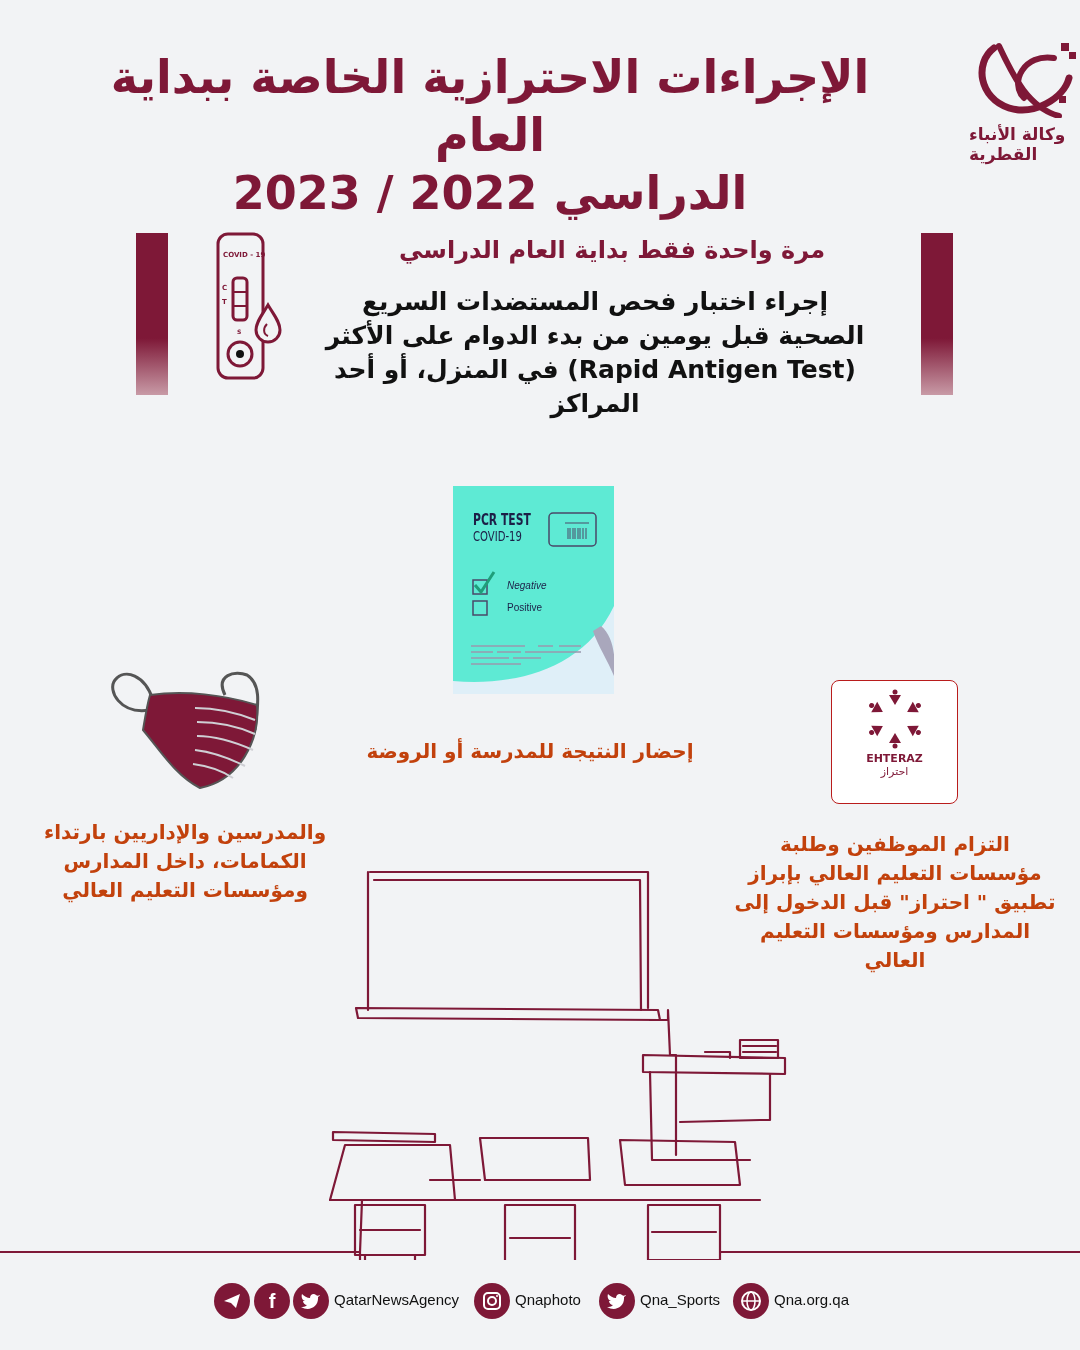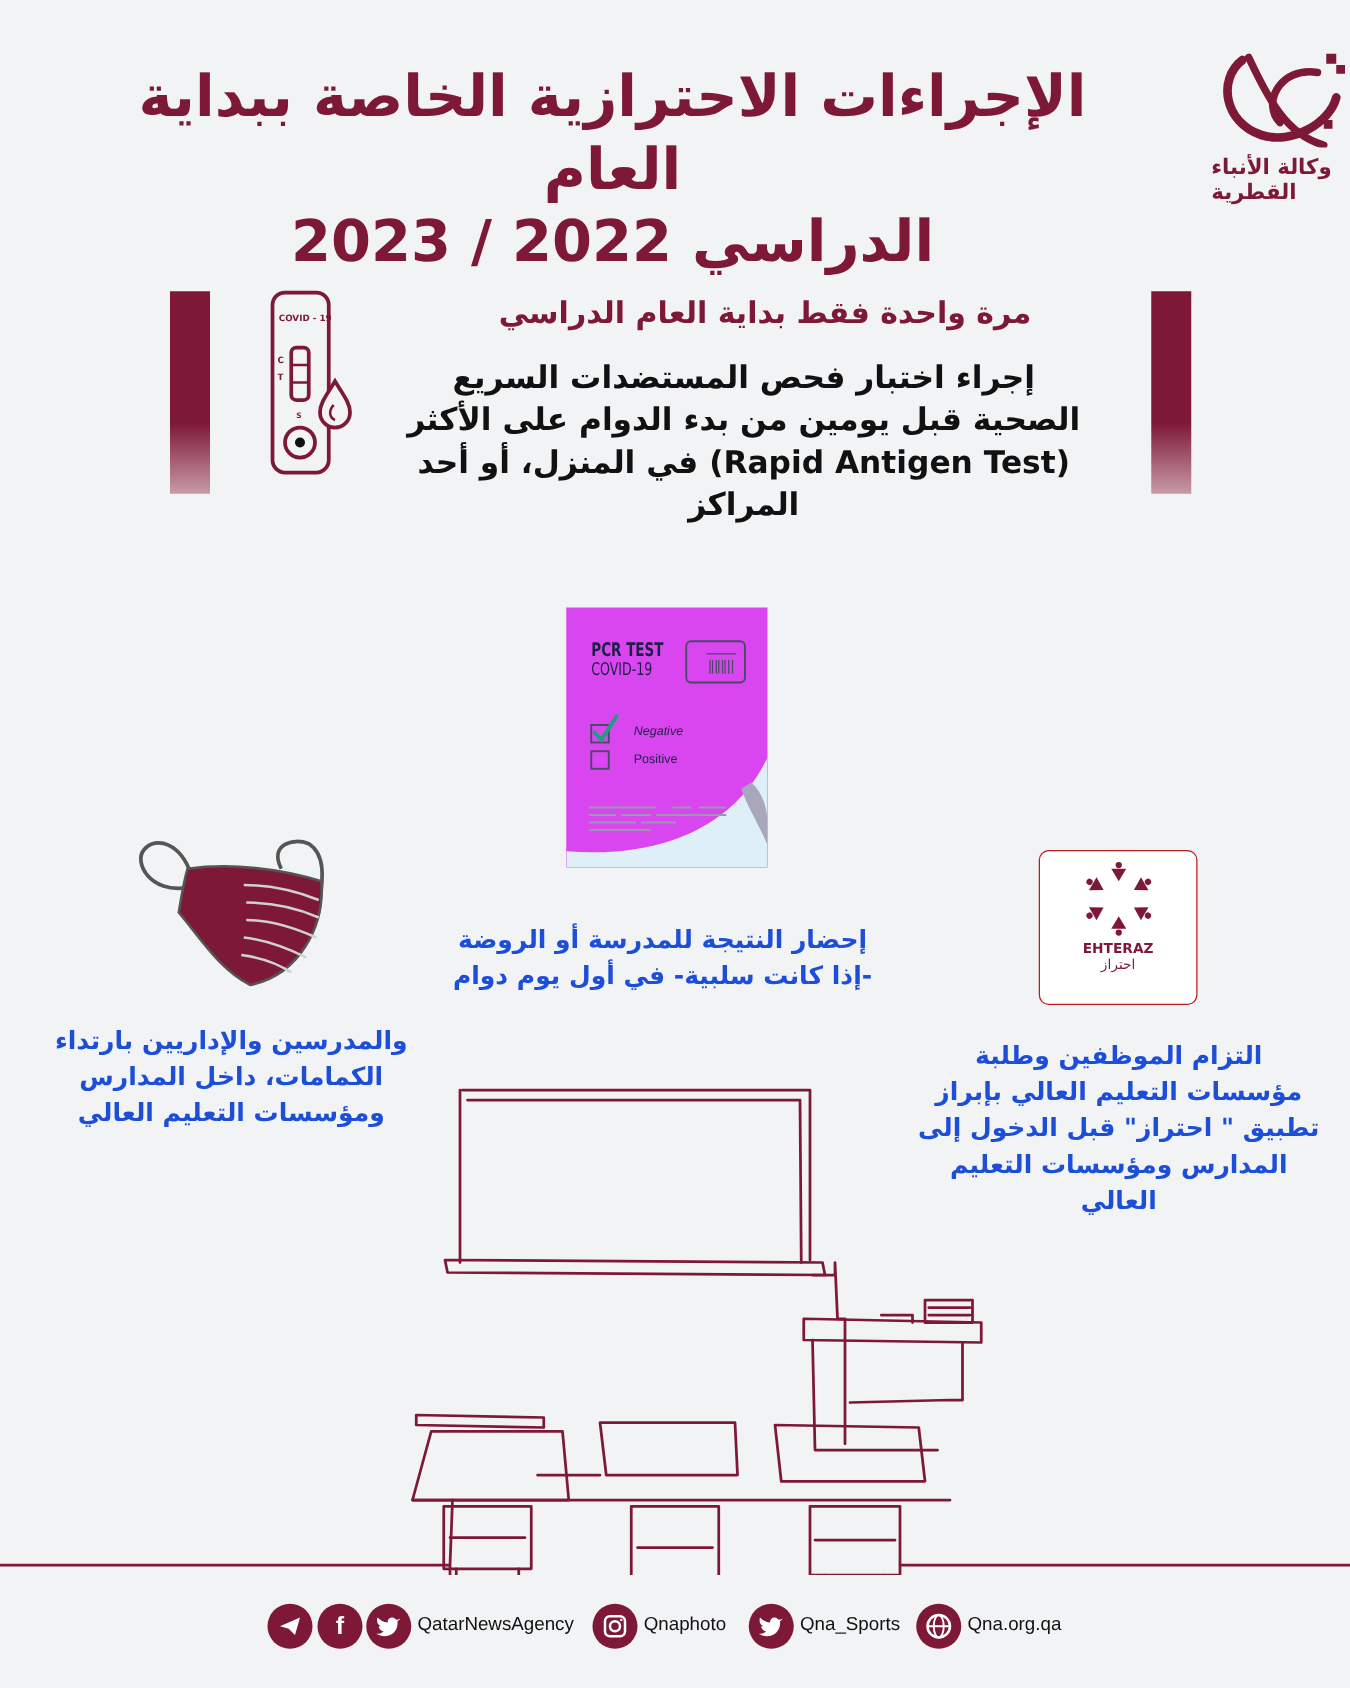--- a/index.html
+++ b/index.html
@@ -4,22 +4,22 @@
 <style>
   html,body{margin:0;padding:0;}
   body{width:1080px;height:1350px;background:#f2f3f5;position:relative;overflow:hidden;font-family:"DejaVu Sans",sans-serif;color:#111;}
   .abs{position:absolute;}
   .title{left:90px;top:48px;width:800px;text-align:center;direction:rtl;color:#7e1837;font-weight:bold;font-size:46px;line-height:58px;}
   .logo{left:969px;top:38px;width:120px;text-align:left;}
   .logo-text{direction:rtl;color:#7e1837;font-size:17px;line-height:20px;font-weight:bold;margin-top:2px;}
   .bar{width:32px;height:162px;top:233px;background:linear-gradient(#7e1837 0%,#7e1837 65%,#c89aa6 100%);}
   .box-sub{left:300px;top:236px;width:525px;text-align:right;direction:rtl;color:#7e1837;font-weight:bold;font-size:24px;}
   .box-main{left:290px;top:285px;width:610px;text-align:center;direction:rtl;font-weight:bold;font-size:25px;line-height:34px;color:#111;}
-  .pcr{left:453px;top:486px;width:161px;height:208px;background:#d946ef;overflow:hidden;}
-  .caption{direction:rtl;text-align:center;font-weight:bold;font-size:20px;line-height:29px;color:#1d4ed8;}
+  .pcr{left:453px;top:486px;width:161px;height:208px;background:#5eead4;overflow:hidden;}
+  .caption{direction:rtl;text-align:center;font-weight:bold;font-size:20px;line-height:29px;color:#c2410c;}
   .ehteraz{left:831px;top:680px;width:127px;height:124px;border:1px solid #b91c1c;border-radius:8px;background:#fff;box-sizing:border-box;text-align:center;}
   .footer{left:0;top:1283px;width:1080px;height:40px;}
   .soc{position:absolute;top:0;width:36px;height:36px;border-radius:50%;background:#7e1837;display:flex;align-items:center;justify-content:center;}
   .soc-label{position:absolute;top:8px;font-size:15px;color:#111;font-family:"Liberation Sans",sans-serif;}
 </style>
 </head>
 <body>
 
 <div class="abs logo">
   <svg width="110" height="80" viewBox="0 0 110 80">
@@ -102,21 +102,20 @@
   <div style="position:absolute;left:20px;top:26px;font-family:'DejaVu Sans Condensed','DejaVu Sans',sans-serif;color:#1c1f47;">
     <div style="font-weight:bold;font-size:15px;line-height:16px;transform:scaleX(0.8);transform-origin:left;">PCR TEST</div>
     <div style="font-size:14px;line-height:16px;transform:scaleX(0.8);transform-origin:left;">COVID-19</div>
   </div>
   <div style="position:absolute;left:54px;top:94px;font-size:10px;color:#1c1f47;font-family:'Liberation Sans',sans-serif;font-style:italic;">Negative</div>
   <div style="position:absolute;left:54px;top:116px;font-size:10px;color:#1c1f47;font-family:'Liberation Sans',sans-serif;">Positive</div>
 </div>
 
 <div class="abs caption" style="left:360px;top:737px;width:340px;">
   <div>إحضار النتيجة للمدرسة أو الروضة</div>
-  <div>-إذا كانت سلبية- في أول يوم دوام</div>
 </div>
 
 <div class="abs" style="left:105px;top:670px;width:160px;height:120px;">
   <svg width="160" height="120" viewBox="0 0 160 120">
     <path d="M45 40 C15 45,2 20,10 10 C20 -2,40 5,48 30" fill="none" stroke="#555" stroke-width="3"></path>
     <path d="M120 25 C110 5,130 0,142 5 C158 15,152 40,150 60" fill="none" stroke="#555" stroke-width="3"></path>
     <path d="M45 25 C80 20,120 25,152 35 C155 70,135 110,95 118 C70 105,55 80,38 60 C40 48,42 35,45 25 Z" fill="#7e1837" stroke="#555" stroke-width="2"></path>
     <g stroke="#cfcfd4" stroke-width="2" fill="none">
       <path d="M90 38 C110 38,130 42,150 50"></path>
       <path d="M92 52 C112 52,132 56,150 64"></path>

